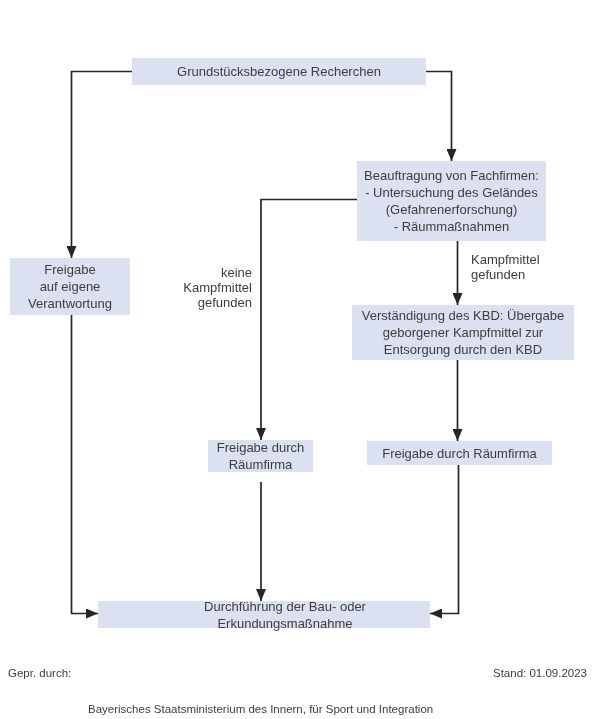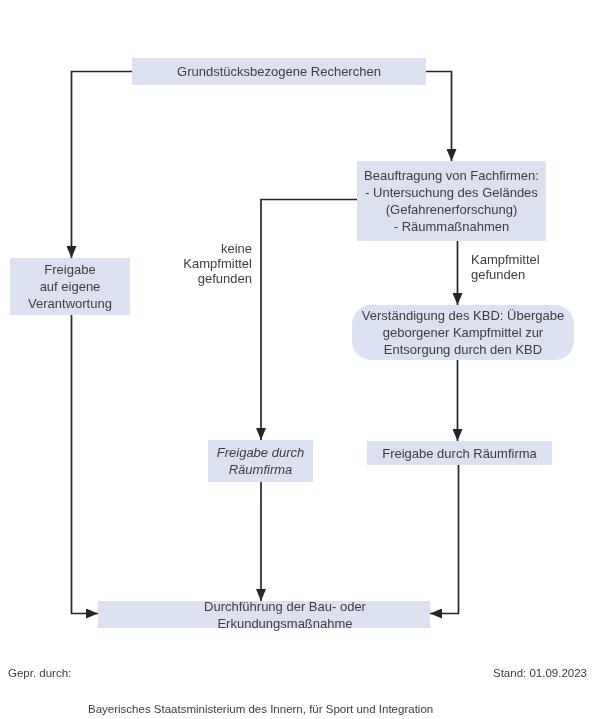--- a/index.html
+++ b/index.html
@@ -42,39 +42,39 @@
     text-align:center;
     white-space:pre-line;
   }
   .edge-label{
     position:absolute;
     color:var(--text);
     font-size:13px;
     line-height:15px;
     white-space:pre-line;
   }
-  .edge-label.align-right{ text-align:right; }
+  .edge-label.align-right{ text-align:right;margin-top:24px; }
   .footer{
     position:absolute;
     left:0; right:0;
     top:665px;
     color:var(--text);
     font-size:11.5px;
     line-height:16.5px;
   }
   .footer .checked-by-label{ position:absolute; left:8px; top:0; }
   .footer .org-block{ position:absolute; left:88px; top:0; white-space:pre-line;margin-top:36px; }
   .footer .stand{ position:absolute; right:13px; top:0; }
 
   
   .n-recherchen        { left:132px; top:58px;  width:294px; height:27px; }
   .n-freigabe-eigene   { left:10px;  top:258px; width:120px; height:57px; }
   .n-beauftragung      { left:357px; top:161px; width:189px; height:80px; }
-  .n-kbd               { left:352px; top:305px; width:222px; height:55px;border-radius:19px; }
-  .n-freigabe-mitte    { left:208px; top:440px; width:105px; height:42px;font-style:italic; }
+  .n-kbd               { left:352px; top:305px; width:222px; height:55px; }
+  .n-freigabe-mitte    { left:208px; top:440px; width:105px; height:32px; }
   .n-freigabe-rechts   { left:367px; top:441px; width:185px; height:24px; }
   .n-durchfuehrung     { left:98px;  top:601px; width:332px; height:27px;padding-left:42px; }
 
   .l-keine-kampfmittel { right:348px; top:241px; }
   .l-kampfmittel       { left:471px;  top:252px; }
 </style>
 </head>
 <body>
 
 <div class="page">

